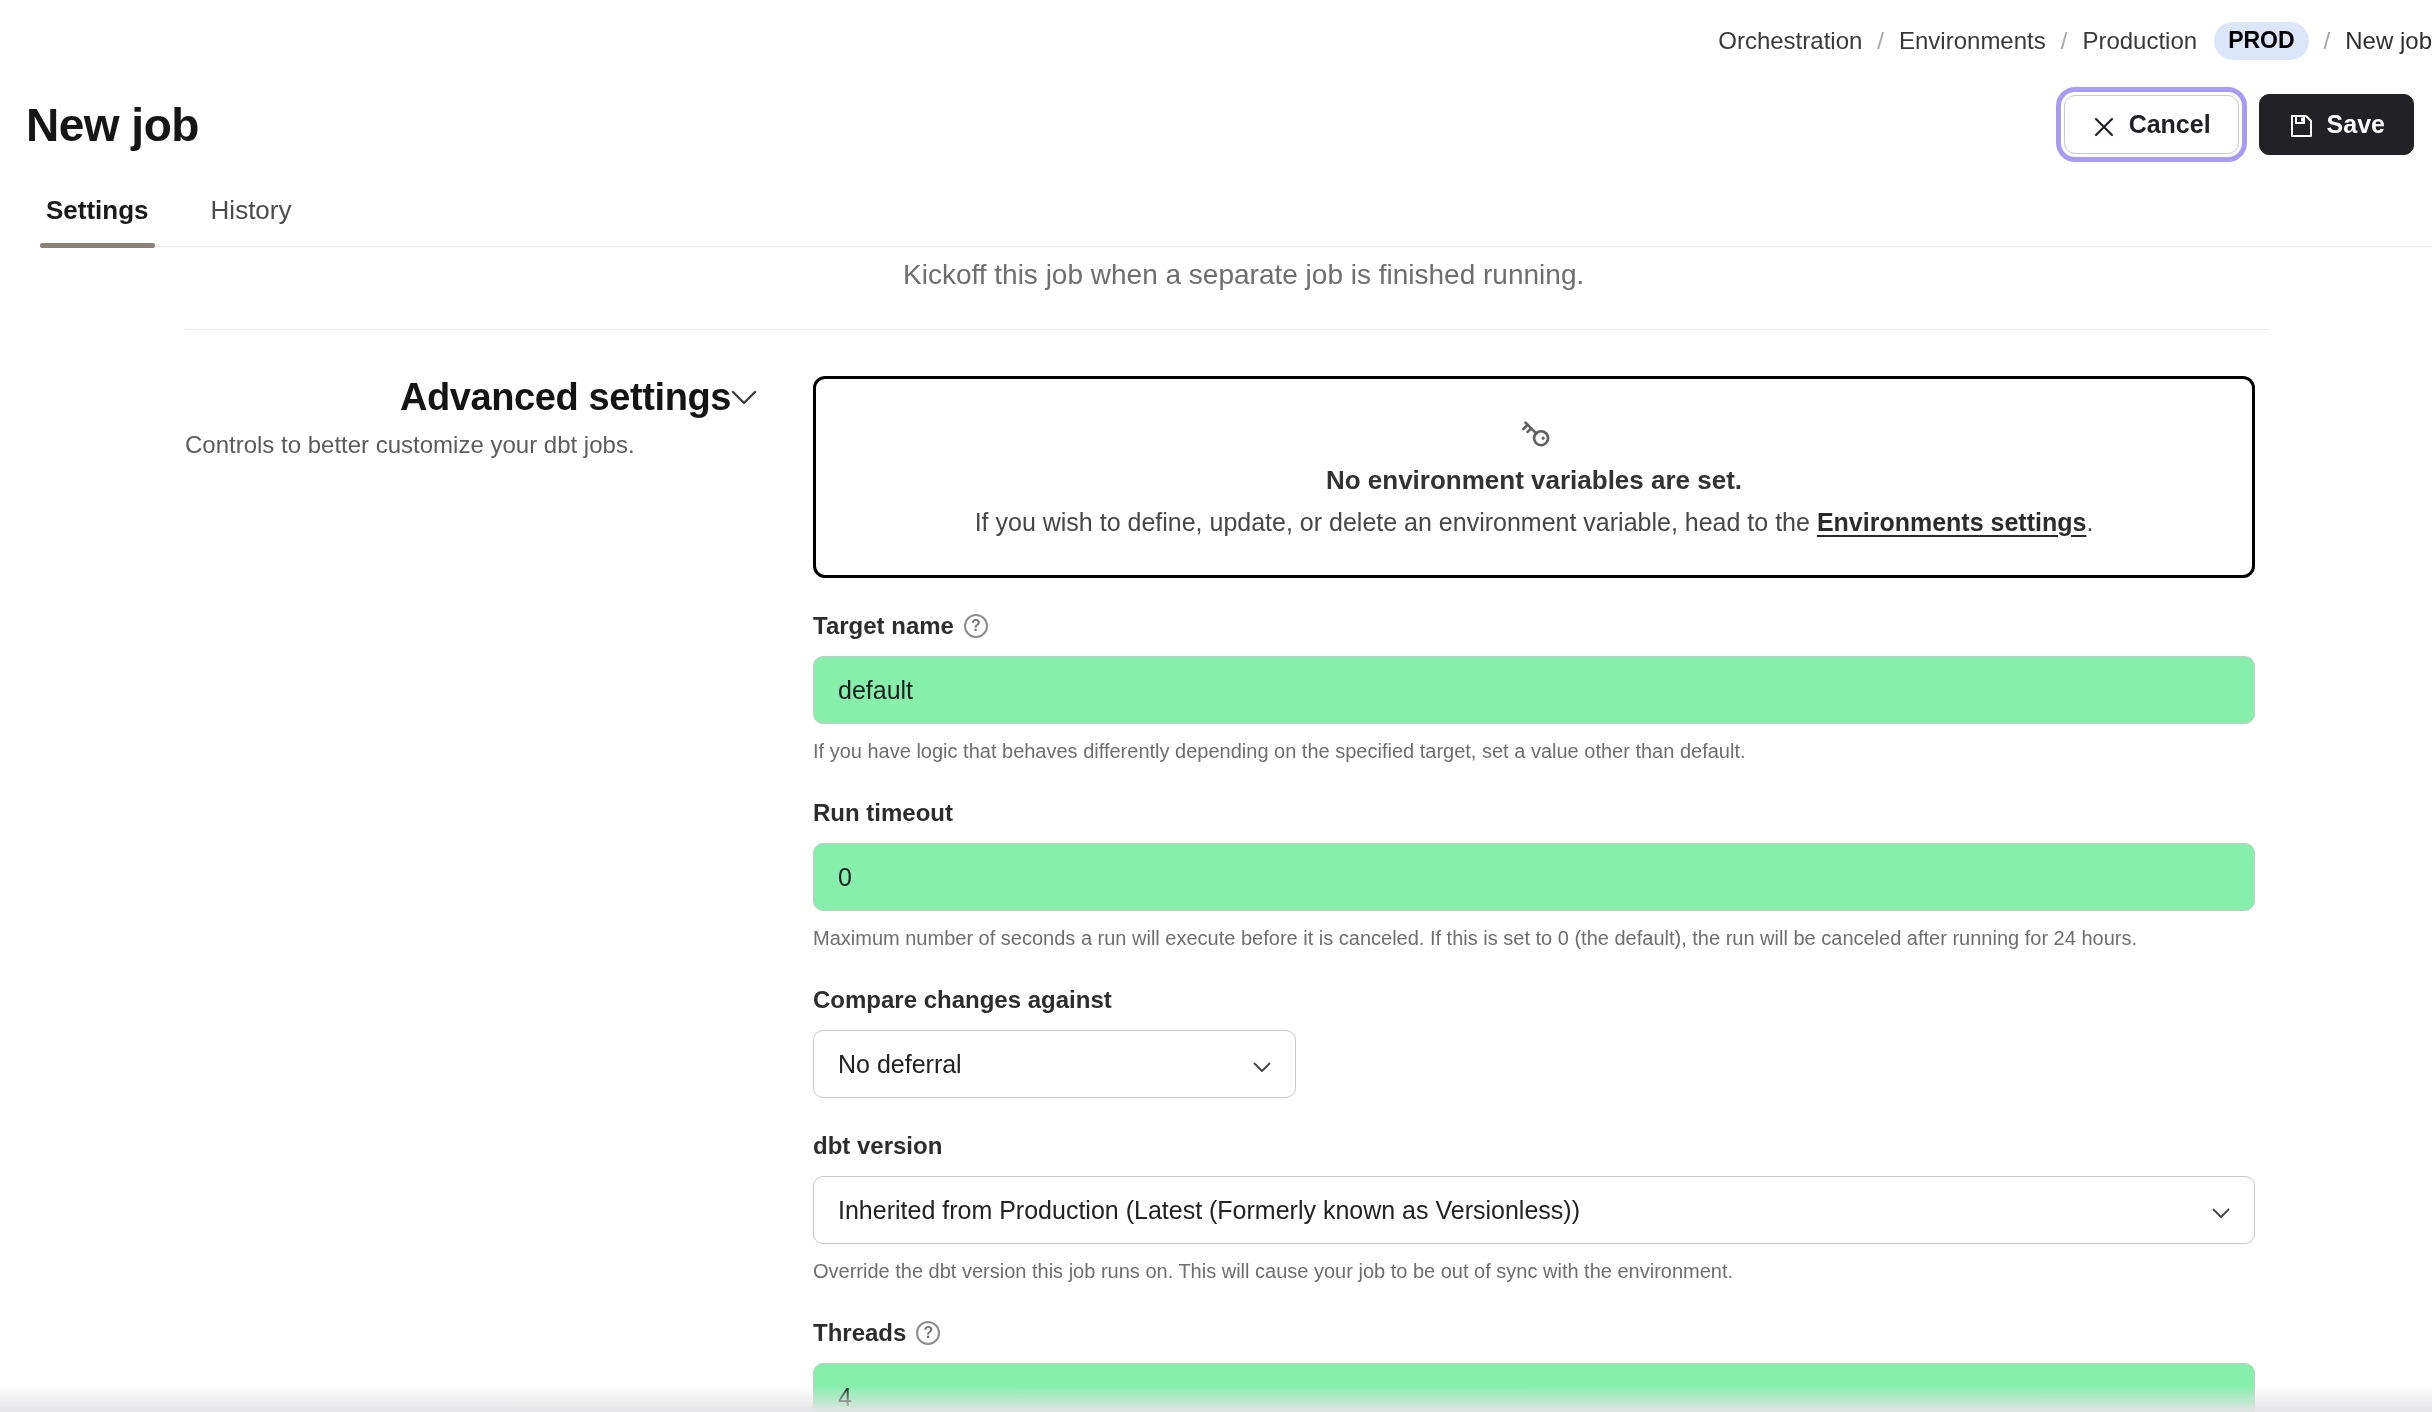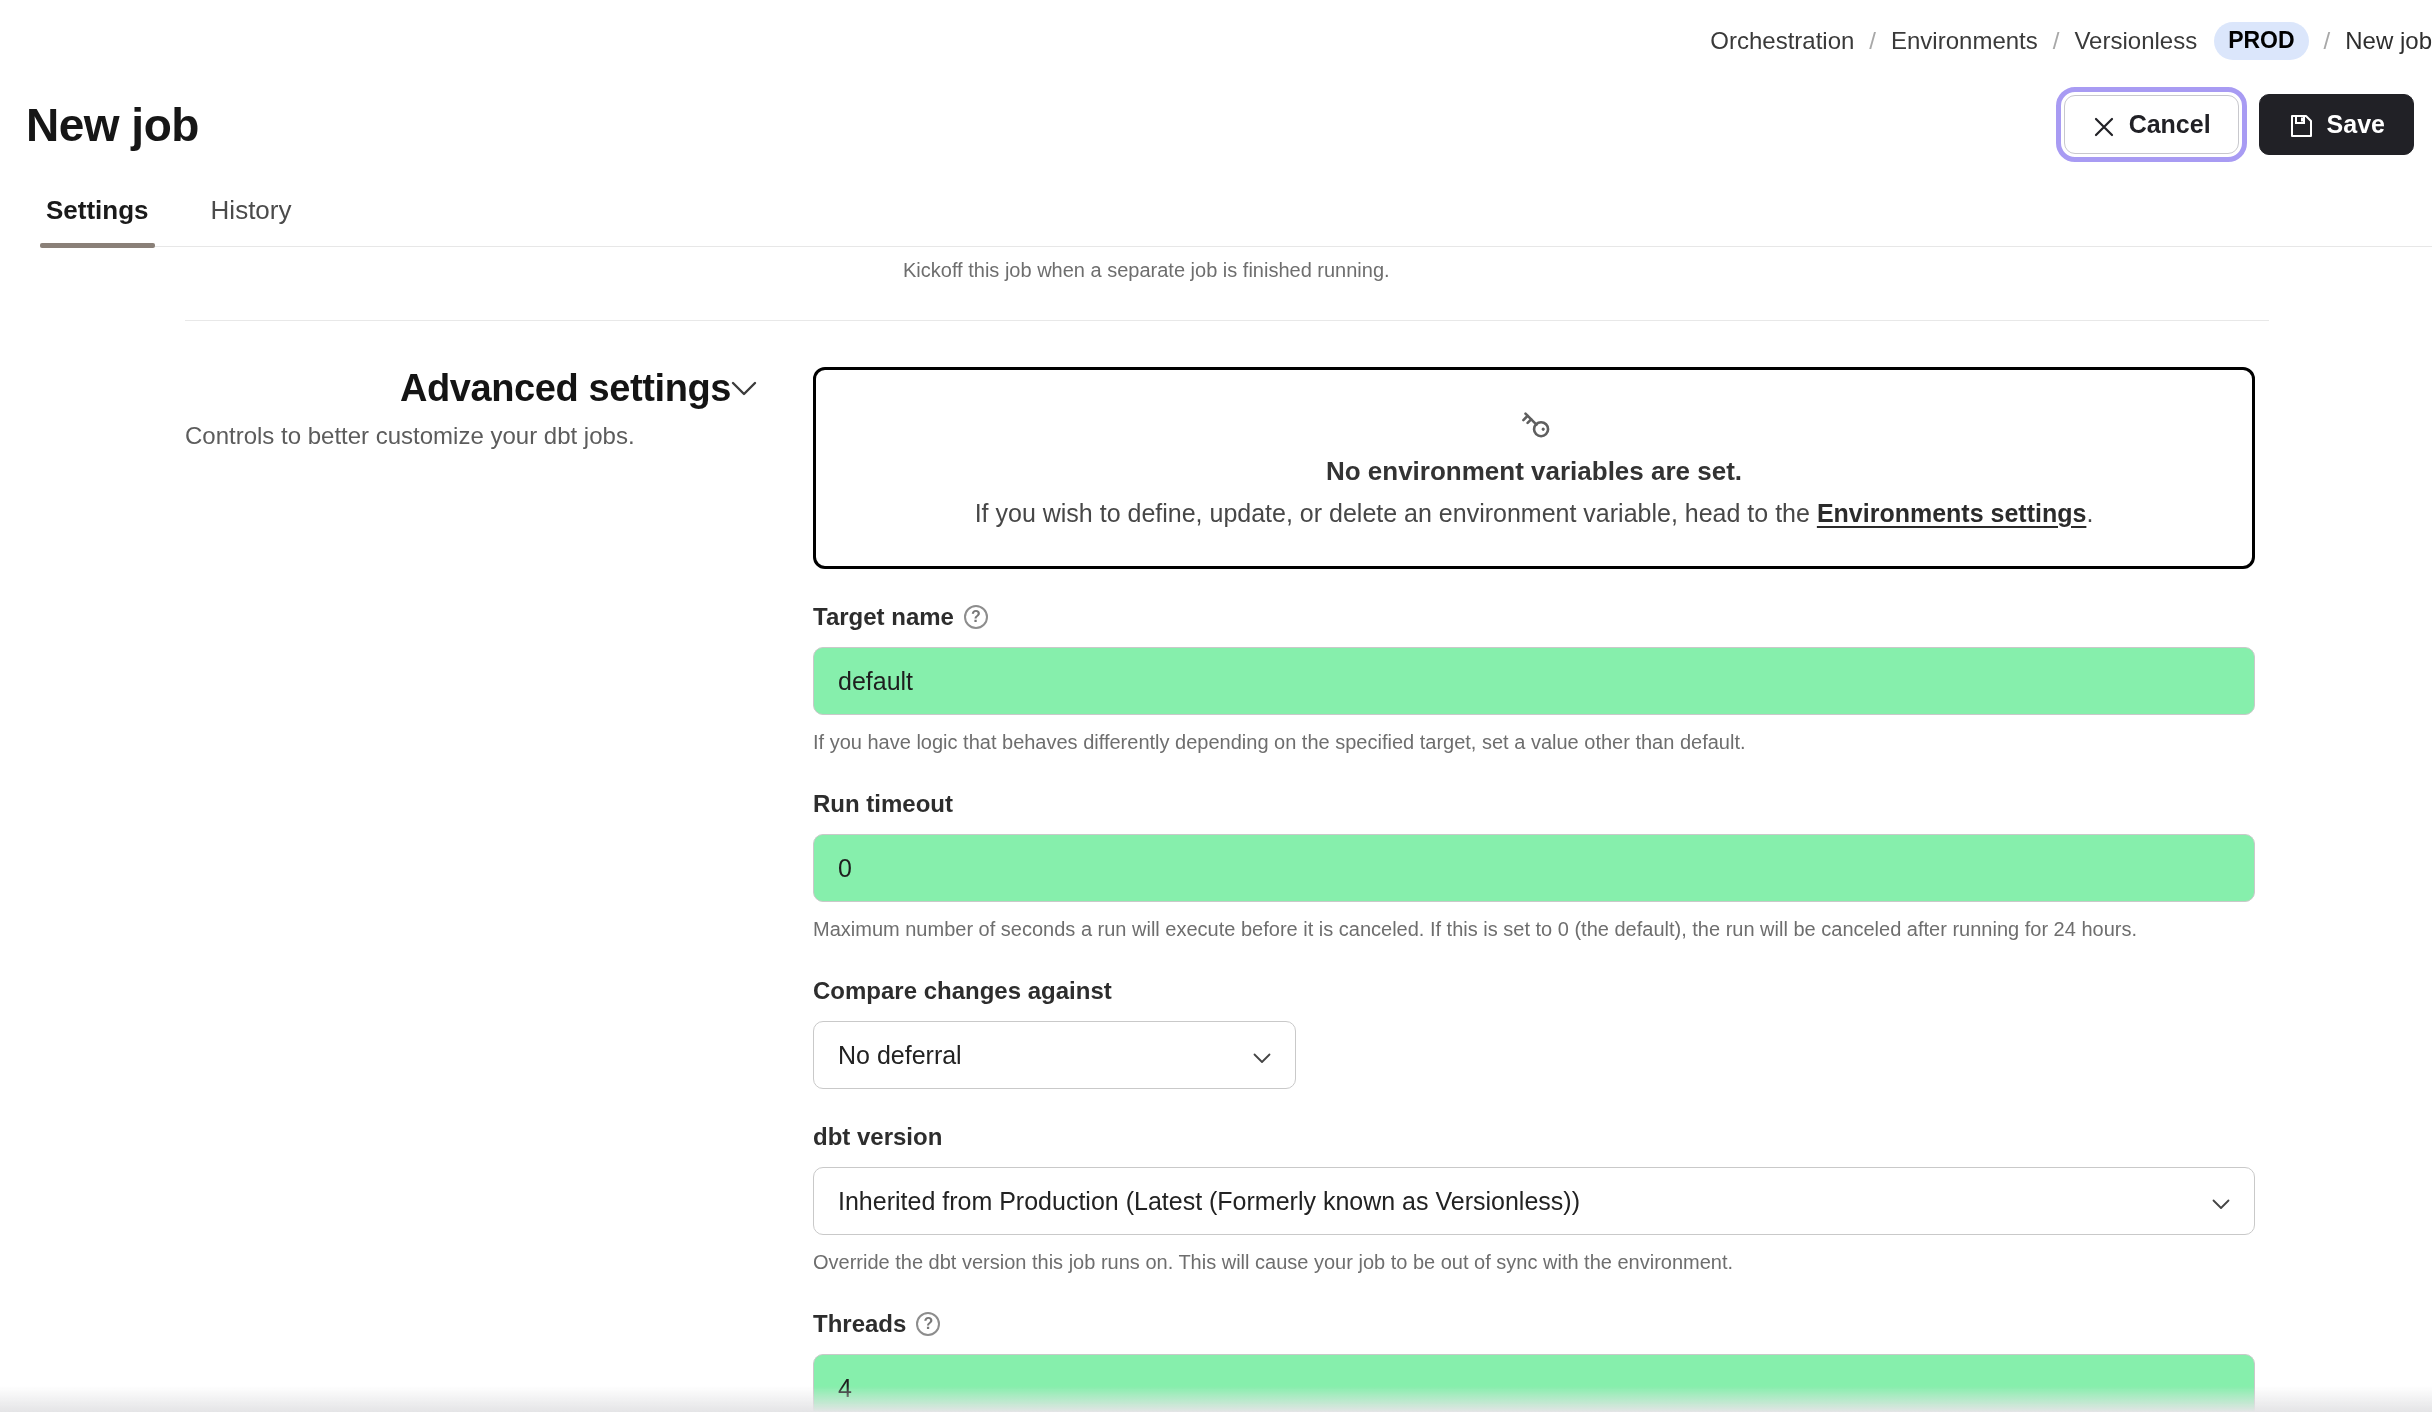--- a/index.html
+++ b/index.html
@@ -29,21 +29,21 @@
   .x-icon, .floppy-icon { display:inline-flex; }
 
   .tabs { display:flex; gap:50px; margin:40px 0 0 40px; border-bottom:1px solid #e7e7e7;
           font-size:26px; }
   .tab { padding:0 6px 20px 6px; cursor:pointer; color:#4b4b4b; position:relative; }
   .tab.active { color:#1a1a1a; font-weight:600; }
   .tab.active::after { content:""; position:absolute; left:0; right:0; bottom:-2px;
                        height:5px; background:#8a8078; border-radius:2px; }
 
   
-  .kickoff-note { margin:12px 0 0 903px; font-size:20px; color:#6e6e6e; }
+  .kickoff-note { margin:12px 0 0 903px; font-size:28px; color:#6e6e6e; }
   .section-divider { border:none; border-top:1px solid #e8e8e8;
                      margin:38px 163px 0 185px; }
 
   .section-grid { display:flex; margin-top:46px; padding:0 177px 0 185px; }
   .left-col { flex:0 0 628px; }
   .heading-row { display:flex; align-items:flex-start; justify-content:flex-end;
                  padding-right:56px; }
   .section-heading { font-size:38px; font-weight:700; letter-spacing:-0.4px; color:#141414; }
   .collapse-chevron { margin-top:14px; cursor:pointer; }
   .section-desc { margin-top:12px; font-size:24px; color:#5c5c5c; }
@@ -79,21 +79,21 @@
                  background:linear-gradient(to bottom, rgba(233,233,233,0), #e4e4e6); }
 </style>
 </head>
 <body>
 
 <nav class="breadcrumb">
   <span class="crumb">Orchestration</span>
   <span class="crumb-sep">/</span>
   <span class="crumb">Environments</span>
   <span class="crumb-sep">/</span>
-  <span class="crumb">Versionless</span>
+  <span class="crumb">Production</span>
   <span class="crumb-badge">PROD</span>
   <span class="crumb-sep">/</span>
   <span class="crumb-current">New job</span>
 </nav>
 
 <div class="header-row">
   <h1 class="page-title">New job</h1>
   <div class="actions">
     <button class="btn btn-cancel">
       <span class="x-icon">

